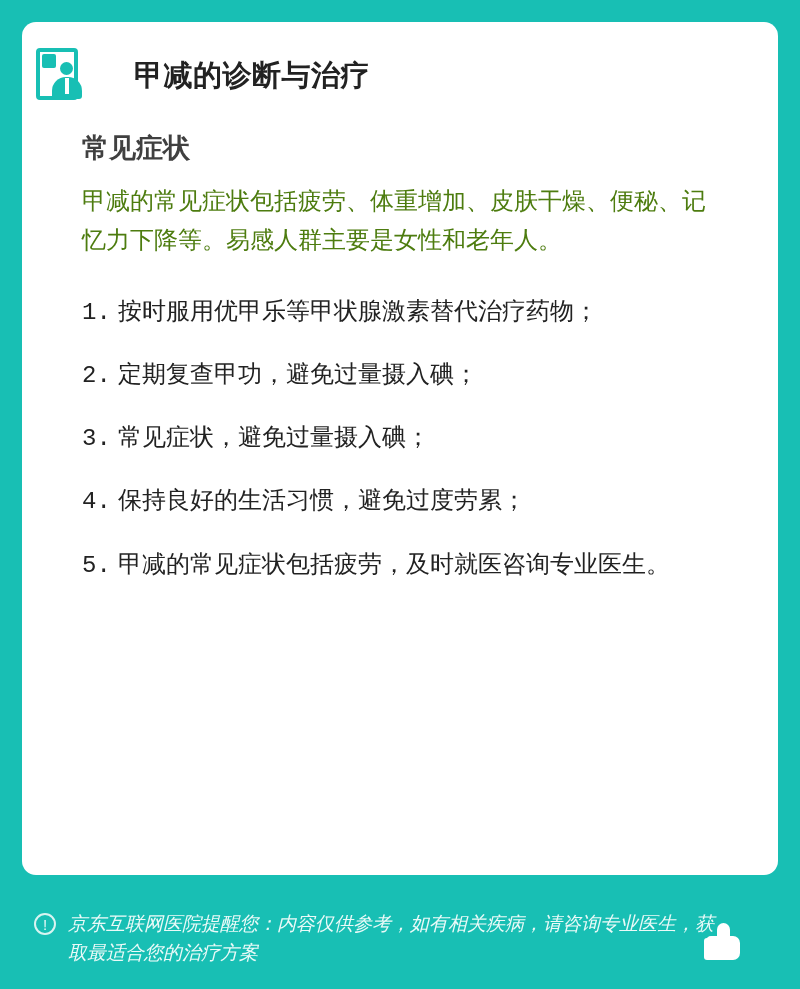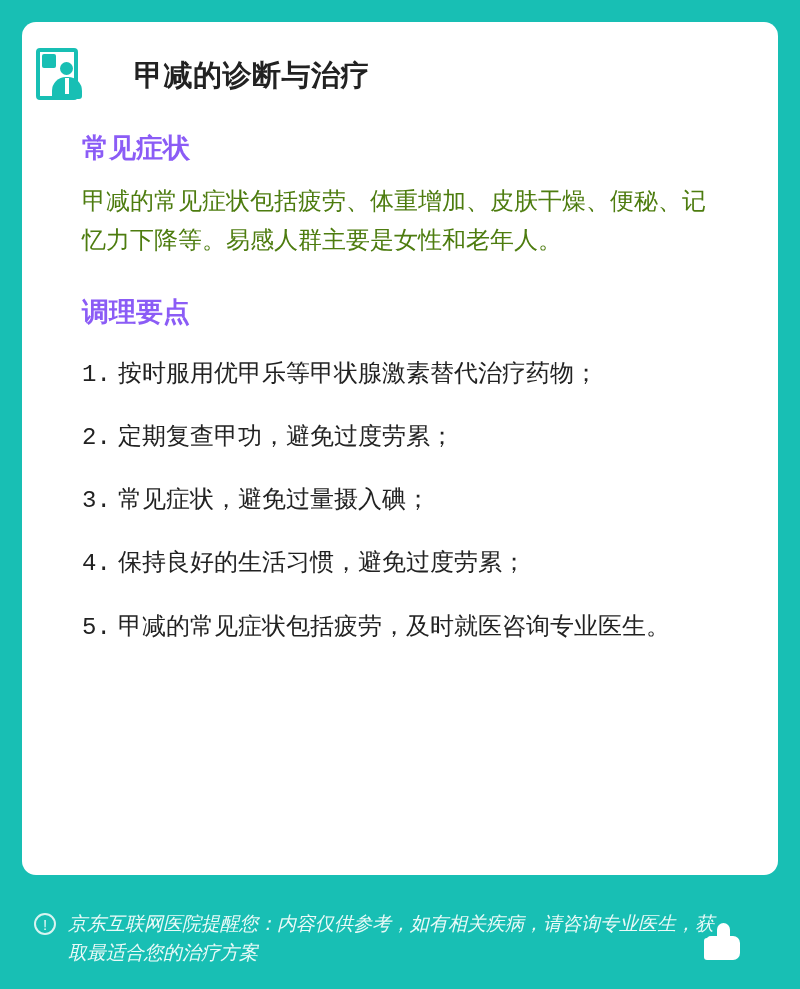--- a/index.html
+++ b/index.html
@@ -88,21 +88,21 @@
     font-size: 29px;
     font-weight: bold;
     color: #222222;
     letter-spacing: 0.5px;
   }
   h2.section {
     margin: 0 0 16px 0;
     padding-left: 22px;
     font-size: 27px;
     font-weight: bold;
-    color: #8b5cf6;
+    color: #404040;
   }
   p.body {
     margin: 0 0 34px 0;
     padding-left: 22px;
     padding-right: 28px;
     font-size: 24px;
     line-height: 1.62;
     color: #4d7c0f;
   }
   p.body.tight {
@@ -210,25 +210,24 @@
       <div class="person-body"></div>
       <div class="tie"></div>
     </div>
 
     <h1 class="title">甲减的诊断与治疗</h1>
 
     <h2 class="section">常见症状</h2>
     <p class="body">甲减的常见症状包括疲劳、体重增加、皮肤干燥、便秘、记忆力下降等。易感人群主要是女性和老年人。</p>
 
 
-    <h2 class="section">调理要点</h2>
 
     <ol class="points">
       <li>按时服用优甲乐等甲状腺激素替代治疗药物；</li>
-      <li>定期复查甲功，避免过度劳累；</li>
+      <li>定期复查甲功，避免过量摄入碘；</li>
       <li>常见症状，避免过量摄入碘；</li>
       <li>保持良好的生活习惯，避免过度劳累；</li>
       <li>甲减的常见症状包括疲劳，及时就医咨询专业医生。</li>
     </ol>
 
   </div>
 
   <div class="footer">
     <div class="warn-icon">!</div>
     <div class="note">京东互联网医院提醒您：内容仅供参考，如有相关疾病，请咨询专业医生，获取最适合您的治疗方案</div>

